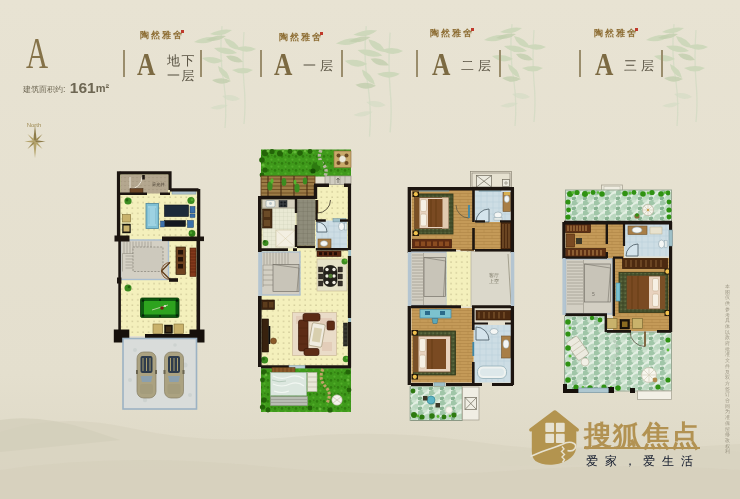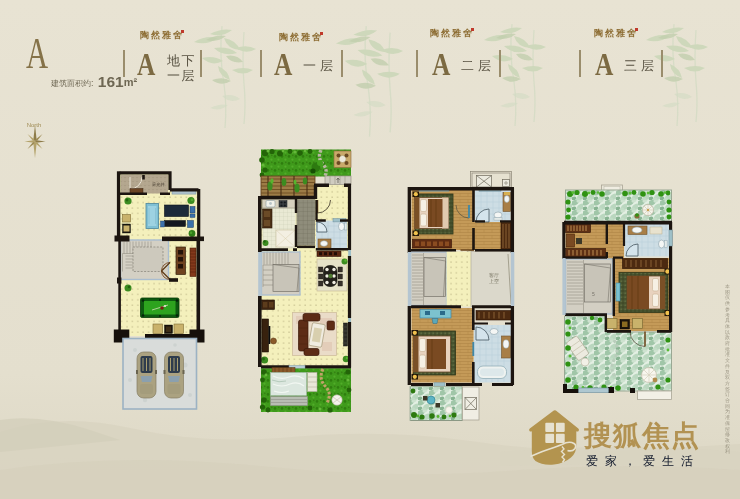--- a/index.html
+++ b/index.html
@@ -26,21 +26,21 @@
 
   <path d="M0,470 Q120,452 260,466 T520,470 Q640,462 740,470 L740,499 L0,499 Z" fill="#d5d0bc" opacity="0.75"></path>
 
   <path d="M0,420 Q40,414 90,430 L120,440 L0,452 Z" fill="#d2cdb9" opacity="0.7"></path>
 
   <path d="M500,452 Q620,442 740,452 L740,470 Q620,462 500,466 Z" fill="#d8d3c0" opacity="0.8"></path>
 </svg>
 
 <div class="abs" style="left:26px;top:31px;width:60px;height:46px;color:#857248;font-family:'Liberation Serif',serif;font-size:45px;line-height:44px;transform:scaleX(0.68);transform-origin:0 0;">A</div>
 
-<div class="abs" style="left:23px;top:72px;width:180px;height:16px;color:#6e6753;font-size:8px;letter-spacing:0px;white-space:nowrap;margin-left:28px;">建筑面积约<span style="font-size:9px;">:</span><span style="font-size:15.5px;font-weight:bold;position:relative;top:1px;"> 161</span><span style="font-size:11px;font-weight:bold;">m²</span></div>
+<div class="abs" style="left:23px;top:78px;width:180px;height:16px;color:#6e6753;font-size:8px;letter-spacing:0px;white-space:nowrap;">建筑面积约<span style="font-size:9px;">:</span><span style="font-size:15.5px;font-weight:bold;position:relative;top:1px;"> 161</span><span style="font-size:11px;font-weight:bold;">m²</span></div>
 
 <svg class="abs" width="60" height="60" viewBox="0 0 60 60" style="left:5px;top:112px">
   <text x="29" y="14.5" font-size="6" fill="#a08c55" text-anchor="middle" font-family="Liberation Sans">North</text>
   <g>
     <path d="M30,13 L31.6,27.5 L30,29.5 L28.4,27.5 Z" fill="#8d7b48"></path>
     <path d="M30,46 L31.6,31.5 L30,29.5 L28.4,31.5 Z" fill="#b3a26a"></path>
     <path d="M19.5,29.5 L28.6,28.2 L30,29.5 L28.6,30.8 Z" fill="#b3a26a"></path>
     <path d="M40.5,29.5 L31.4,28.2 L30,29.5 L31.4,30.8 Z" fill="#8d7b48"></path>
     <path d="M22.5,22 L28.8,27 L30,29.5 L27.4,28.2 Z" fill="#b3a26a"></path>
     <path d="M37.5,22 L31.2,27 L30,29.5 L32.6,28.2 Z" fill="#9c8a54"></path>
@@ -1024,19 +1024,19 @@
     <rect x="17.3" y="16.8" width="8.8" height="9.2" rx="1"></rect>
     <rect x="27.9" y="16.8" width="8.8" height="9.2" rx="1"></rect>
     <rect x="17.3" y="27.8" width="8.8" height="9.2" rx="1"></rect>
     <rect x="27.9" y="27.8" width="8.8" height="9.2" rx="1"></rect>
   </g>
   <path d="M2.5,50.5 Q16,44.5 26,41.5 Q31.5,39.8 34,38.6" stroke="#e6e1d0" stroke-width="1.7" fill="none"></path>
   <path d="M34,38.6 Q41,34.5 46,37.5 Q49,39.5 46.8,42.7 Q44,46 39.5,44.5" stroke="#e6e1d0" stroke-width="1.7" fill="none"></path>
   <path d="M34,40.5 L36,43 L33.5,45.5 L36.5,48.5 L34,51 L36.5,53.5 L34.5,56.5" stroke="#e6e1d0" stroke-width="1.4" fill="none"></path>
 </svg>
 
-<div class="abs" style="left:584px;top:417px;width:125px;height:32px;color:#b29252;font-size:28px;font-weight:bold;letter-spacing:1px;font-family:'Liberation Serif',serif;white-space:nowrap;">搜狐焦点</div>
+<div class="abs" style="left:584px;top:417px;width:125px;height:32px;color:#b29252;font-size:28px;font-weight:bold;letter-spacing:1px;font-family:'Liberation Serif',serif;white-space:nowrap;text-decoration:underline;">搜狐焦点</div>
 
 <div class="abs" style="left:586px;top:453px;width:125px;color:#0f172a;font-size:12px;letter-spacing:7px;white-space:nowrap;">爱家，爱生活</div>
 
 <div class="abs" style="left:725px;top:284px;width:6px;color:#9e9886;font-size:5px;line-height:5.7px;word-break:break-all;">本图仅供参考具体以政府批准文件及双方签订合同为准保留修改权利</div>
 
 </div>
 
 </body></html>

